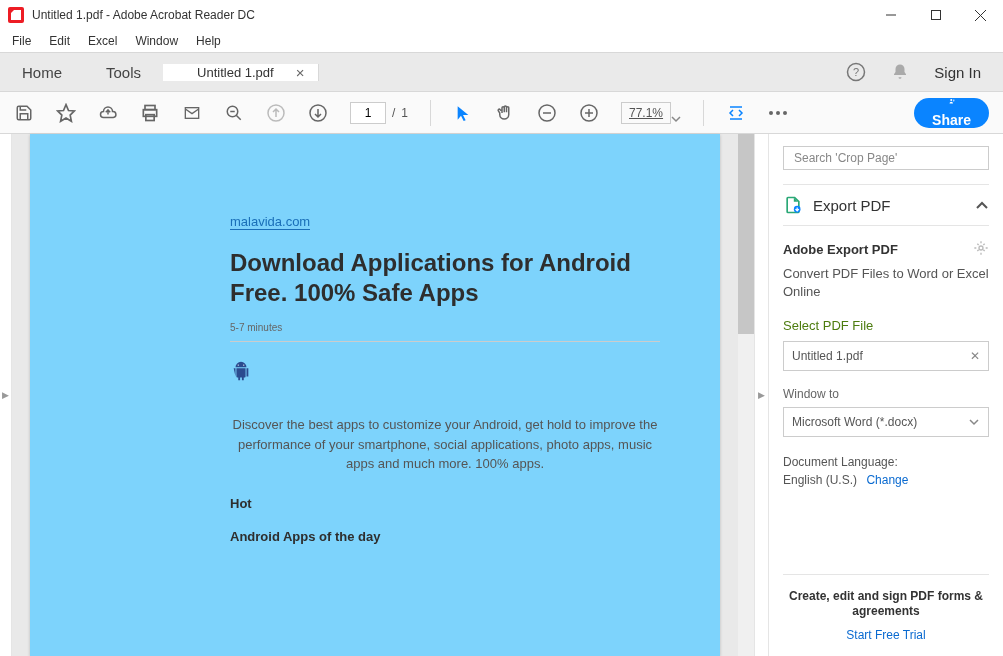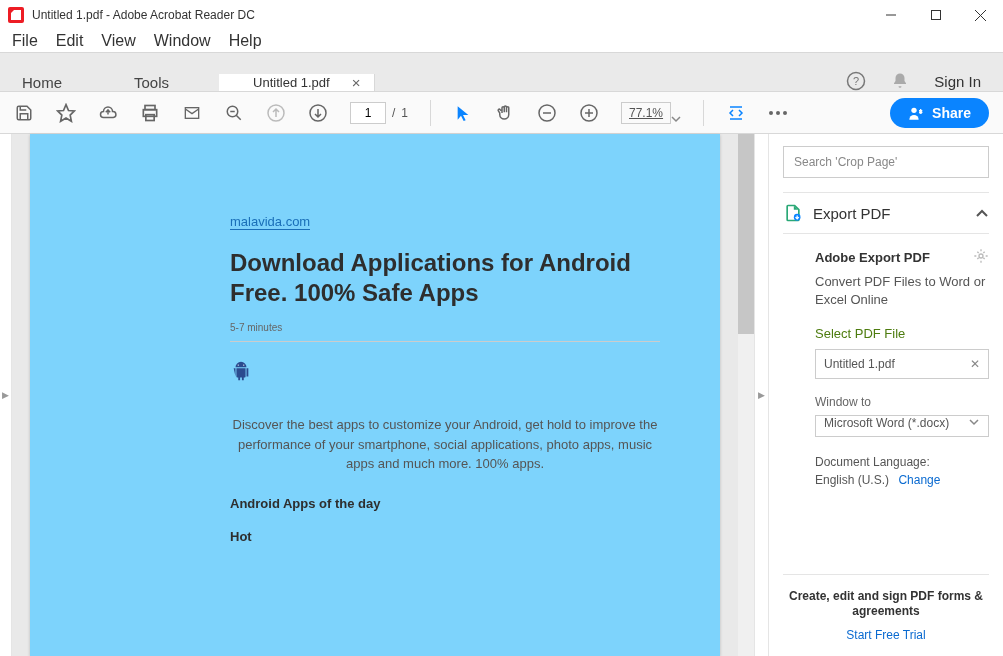--- a/index.html
+++ b/index.html
@@ -3,63 +3,63 @@
 <meta charset="utf-8">
 <style>
 * { margin:0; padding:0; box-sizing:border-box; font-family:"Segoe UI",Arial,sans-serif; }
 body { width:1003px; height:656px; background:#fff; overflow:hidden; font-size:13px; color:#333; }
 .titlebar { height:30px; display:flex; align-items:center; padding-left:8px; background:#fff; }
 .titlebar-icon { width:16px; height:16px; background:#ed1c24; border-radius:2px; margin-right:8px; position:relative; }
 .titlebar-icon::after { content:""; position:absolute; inset:3px; background:#fff; clip-path:polygon(30% 0,100% 0,100% 100%,0 100%,0 30%); }
 .titlebar-title { flex:1; font-size:12px; color:#333; }
 .win-controls { display:flex; }
 .win-btn { width:45px; height:30px; display:flex; align-items:center; justify-content:center; font-size:14px; color:#333; }
-.menubar { height:22px; display:flex; align-items:center; gap:18px; padding-left:12px; font-size:16px; color:#333; }
-.tabbar { height:40px; background:#eaeaea; display:flex; align-items:flex-end; border-top:1px solid #d8d8d8; border-bottom:1px solid #d8d8d8;gap:28px; }
+.menubar { height:22px; display:flex; align-items:center; gap:18px; padding-left:12px; font-size:12px; color:#333; }
+.tabbar { height:40px; background:#eaeaea; display:flex; align-items:center; border-top:1px solid #d8d8d8; border-bottom:1px solid #d8d8d8; }
 .tab-home,.tab-tools { padding:0 22px; display:flex; align-items:center; font-size:15px; color:#444; }
 .tab-doc { background:#fff; padding:0 14px 0 34px; display:flex; align-items:center; font-size:13px; border-right:1px solid #d8d8d8; position:relative; }
 .tab-close { margin-left:22px; font-size:15px; color:#666; }
 .tabbar-right { margin-left:auto; display:flex; align-items:center; gap:24px; padding-right:22px; }
 .icon-btn { width:20px; height:20px; display:flex; align-items:center; justify-content:center; }
 .toolbar { height:42px; background:#fafafa; border-bottom:1px solid #d8d8d8; display:flex; align-items:center; padding:0 14px; gap:22px; }
 .toolbar svg { display:block; }
 .tb-sep { width:1px; height:26px; background:#d8d8d8; }
 .page-box { display:flex; align-items:center; gap:6px; font-size:12px; color:#555; }
 .page-input { width:36px; height:22px; border:1px solid #ccc; text-align:center; font-size:12px; }
 .zoom-box { display:flex; align-items:flex-end; font-size:12px; color:#555;text-decoration:underline; }
 .zoom-val { width:50px; border:1px solid #ccc; height:22px; display:flex; align-items:center; justify-content:center; }
-.share-btn { margin-left:auto; background:#0a84ff; color:#fff; border-radius:18px; height:30px; padding:0 18px; display:flex; align-items:center; gap:8px; font-size:14px; font-weight:600; }
+.share-btn { margin-left:auto; background:#0a84ff; color:#fff; border-radius:18px; height:30px; padding:0 18px; display:flex; align-items:center; gap:8px; font-size:14px; font-weight:600;flex-direction:column; }
 .content { display:flex; height:522px; }
 .left-handle { width:12px; border-right:1px solid #e5e5e5; display:flex; align-items:center; justify-content:center; color:#999; font-size:9px; }
 .doc-area { width:742px; background:#e9e9e9; position:relative; display:flex; justify-content:flex-start; padding:0; }
 .doc-scroll { position:absolute; right:0; top:0; width:16px; height:100%; background:#f0f0f0; }
 .doc-scroll-thumb { position:absolute; top:0; width:16px; height:200px; background:#c6c6c6; }
 .page { background:#7dd3fc; margin:0 18px; width:690px; height:522px; box-shadow:0 1px 3px rgba(0,0,0,0.2); padding:80px 60px 0 200px; }
 .doc-link { color:#1a6fb8; font-size:13px; border-bottom:1px solid #1a6fb8; display:inline-block; margin-bottom:18px; }
 .doc-h1 { font-size:24px; font-weight:700; color:#2e2e2e; line-height:1.25; margin-bottom:14px; }
 .doc-meta { font-size:10px; color:#666; margin-bottom:8px; }
 .doc-hr { border:none; border-top:1px solid #ccc; margin-bottom:18px; }
 .doc-robot { width:22px; height:22px; margin-bottom:30px; }
 .doc-h2 { font-size:16px; font-weight:700; color:#2e2e2e; margin-bottom:14px; }
 .doc-p { font-size:13px; color:#555; line-height:1.5; margin-bottom:22px;text-align:center; }
 .doc-h3 { font-size:13px; font-weight:700; color:#2e2e2e; margin-bottom:18px; }
 .right-handle { width:14px; display:flex; align-items:center; justify-content:center; color:#999; font-size:9px; border-left:1px solid #e5e5e5; }
 .side { flex:1; background:#fff; border-left:1px solid #e5e5e5; display:flex; flex-direction:column; padding:12px 14px 0; }
-.side-search { height:32px; border:1px solid #ccc; padding:0 10px; font-size:12px; color:#888; display:flex; align-items:center; margin-bottom:14px; }
+.side-search { height:24px; border:1px solid #ccc; padding:0 10px; font-size:12px; color:#888; display:flex; align-items:center; margin-bottom:14px; }
 .side-expand { height:42px; display:flex; align-items:center; gap:10px; border-top:1px solid #e5e5e5; border-bottom:1px solid #e5e5e5; font-size:15px; }
 .side-expand .chev { margin-left:auto; }
-.side-body { padding:14px 0; font-size:13px;margin-left:32px; }
+.side-body { padding:14px 0; font-size:13px; }
 .side-h { font-weight:600; margin-bottom:6px; display:flex; align-items:center; }
 .side-h .cog { margin-left:auto; color:#bbb; }
 .side-sub { color:#555; line-height:1.35; margin-bottom:18px; }
 .side-link { color:#4d7c0f; margin-bottom:8px; }
 .side-field { height:30px; border:1px solid #ccc; display:flex; align-items:center; padding:0 8px; font-size:12px; color:#555; margin-bottom:16px; }
 .side-field .x { margin-left:auto; color:#888; }
 .side-label { font-size:12px; color:#666; margin-bottom:6px; }
-.side-select { height:22px; border:1px solid #ccc; display:flex; padding:0 8px; font-size:12px; color:#555; margin-bottom:18px; }
+.side-select { height:30px; border:1px solid #ccc; display:flex; align-items:center; padding:0 8px; font-size:12px; color:#555; margin-bottom:18px; }
 .side-select .chev { margin-left:auto; color:#888; }
 .side-lang { font-size:12px; color:#555; margin-bottom:4px; }
 .side-lang2 { font-size:12px; color:#555; }
 .side-lang2 .chg { color:#0a6ad0; margin-left:6px; }
 .side-promo { margin-top:auto; border-top:1px solid #e5e5e5; padding:14px 0; text-align:center; }
 .side-promo-h { font-size:12px; font-weight:600; line-height:1.3; margin-bottom:8px; }
 .side-promo-link { font-size:12px; color:#0a6ad0; }
 .signin { font-size:15px; color:#333; font-weight:500; }
 </style>
 </head>
@@ -84,21 +84,21 @@
           <line x1="0" y1="0" x2="11" y2="11" stroke="#333"></line>
           <line x1="11" y1="0" x2="0" y2="11" stroke="#333"></line>
         </svg>
     </div>
   </div>
 </div>
 
 <div class="menubar">
   <span>File</span>
   <span>Edit</span>
-  <span>View</span>
+  <span>Excel</span>
   <span>Window</span>
   <span>Help</span>
 </div>
 
 <div class="tabbar">
   <div class="tab-home">Home</div>
   <div class="tab-tools">Tools</div>
   <div class="tab-doc">
     <span>Untitled 1.pdf</span>
     <span class="tab-close">×</span>
@@ -238,22 +238,22 @@
       <span class="doc-link">malavida.com</span>
       <h1 class="doc-h1">Download Applications for Android Free. 100% Safe Apps</h1>
       <div class="doc-meta">5-7 minutes</div>
       <hr class="doc-hr">
       <svg class="doc-robot" viewBox="0 0 24 24">
           <path fill="#2b4b8f" d="M6 8a6 6 0 0112 0H6zm-2 1h2v9H6zm14 0h2v9h-2zM7 9h10v9a1 1 0 01-1 1h-1v3h-2v-3h-2v3H9v-3H8a1 1 0 01-1-1V9zM8 3l1.5 2M16 3l-1.5 2"></path>
           <circle cx="9" cy="5.5" r="0.7" fill="#fff"></circle>
           <circle cx="15" cy="5.5" r="0.7" fill="#fff"></circle>
         </svg>
       <p class="doc-p">Discover the best apps to customize your Android, get hold to improve the performance of your smartphone, social applications, photo apps, music apps and much more. 100% apps.</p>
+      <h3 class="doc-h3">Hot</h3>
       <h3 class="doc-h3">Android Apps of the day</h3>
-      <h3 class="doc-h3">Hot</h3>
     </div>
     <div class="doc-scroll">
         <div class="doc-scroll-thumb"></div>
       </div>
   </div>
   <div class="right-handle">▶</div>
   <div class="side">
     <div class="side-search">
       <span>Search 'Crop Page'</span>
     </div>

